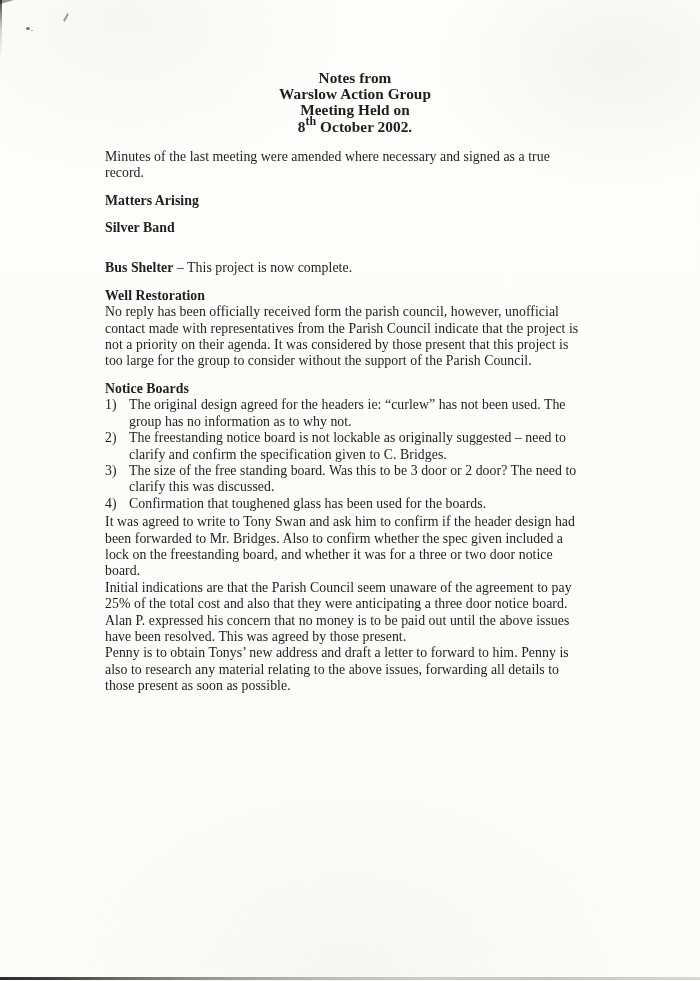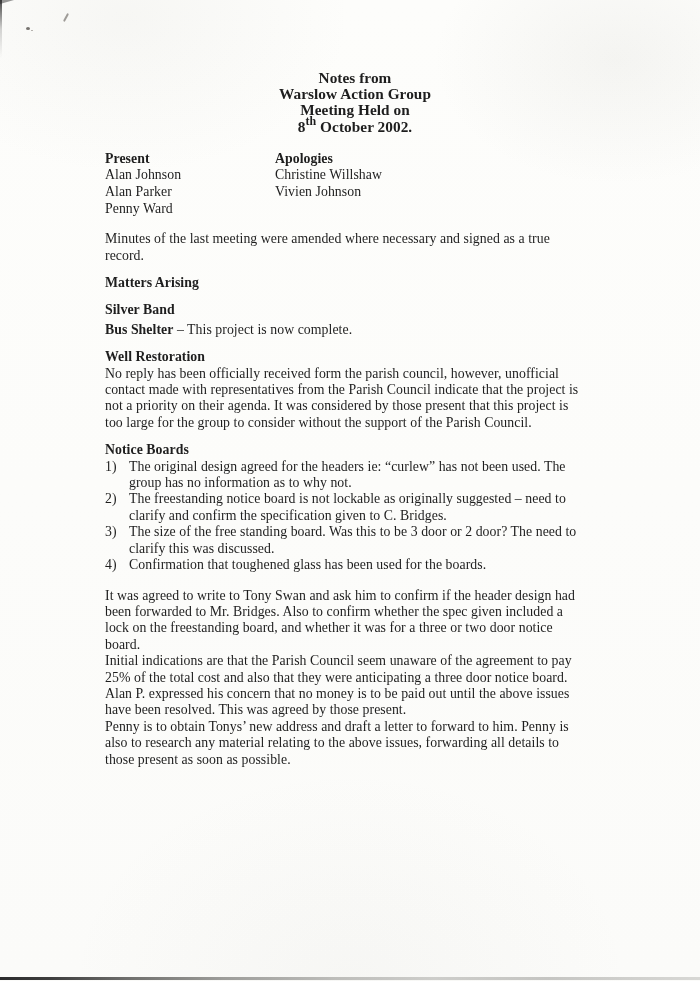--- a/index.html
+++ b/index.html
@@ -90,26 +90,26 @@
     display: flex;
     margin-top: 16px;
     line-height: 16.6px;
   }
   .att-col-present { width: 170px; flex: none; }
   .att-heading { font-weight: bold; }
   .pre { white-space: pre-line; }
   .para { margin-top: 14px; }
   .section { margin-top: 11px; }
   .section-heading { font-weight: bold; }
-  .bus-line { margin-top: 3px; }
+  .bus-line { margin-top: 24px; }
   .nb-list { margin-top: 0; }
   .nb-item { display: flex; }
   .nb-num { width: 24px; flex: none; }
   .nb-text { flex: 1; }
-  .actions { margin-top: 14px; }
+  .actions { margin-top: 2px; }
 </style>
 </head>
 <body>
 
 <div class="page">
 
   <div class="corner-top"></div>
   <div class="edge-left"></div>
   <div class="pencil-mark"></div>
   <div class="speck"></div>
@@ -117,33 +117,20 @@
 
   <div class="content">
 
     <div class="doc-title">
       <div>Notes from</div>
       <div>Warslow Action Group</div>
       <div>Meeting Held on</div>
       <div><span>8</span><sup>th</sup><span> October 2002.</span></div>
     </div>
 
-    <div class="attendance">
-      <div class="att-col-present">
-        <div class="att-heading">Present</div>
-        <div class="pre">Alan Johnson
-Alan Parker
-Penny Ward</div>
-      </div>
-      <div class="att-col-apologies">
-        <div class="att-heading">Apologies</div>
-        <div class="pre">Christine Willshaw
-Vivien Johnson</div>
-      </div>
-    </div>
 
     <div class="para pre">Minutes of the last meeting were amended where necessary and signed as a true
 record.</div>
 
     <div class="section">
       <div class="section-heading">Matters Arising</div>
     </div>
 
     <div class="section">
       <div class="section-heading">Silver Band</div>

